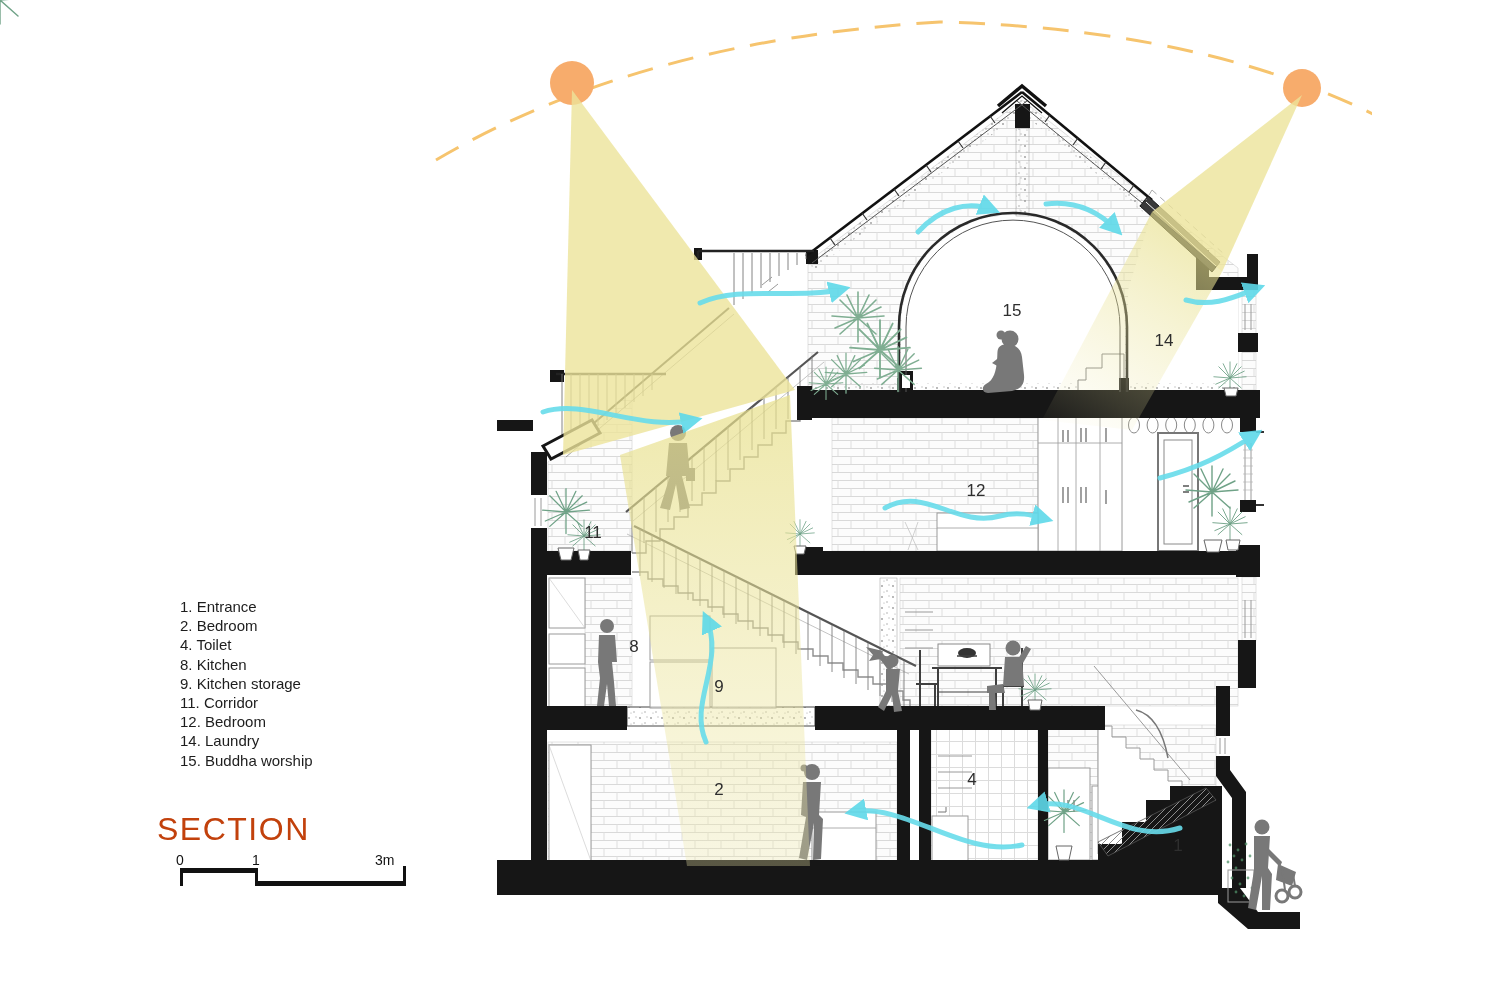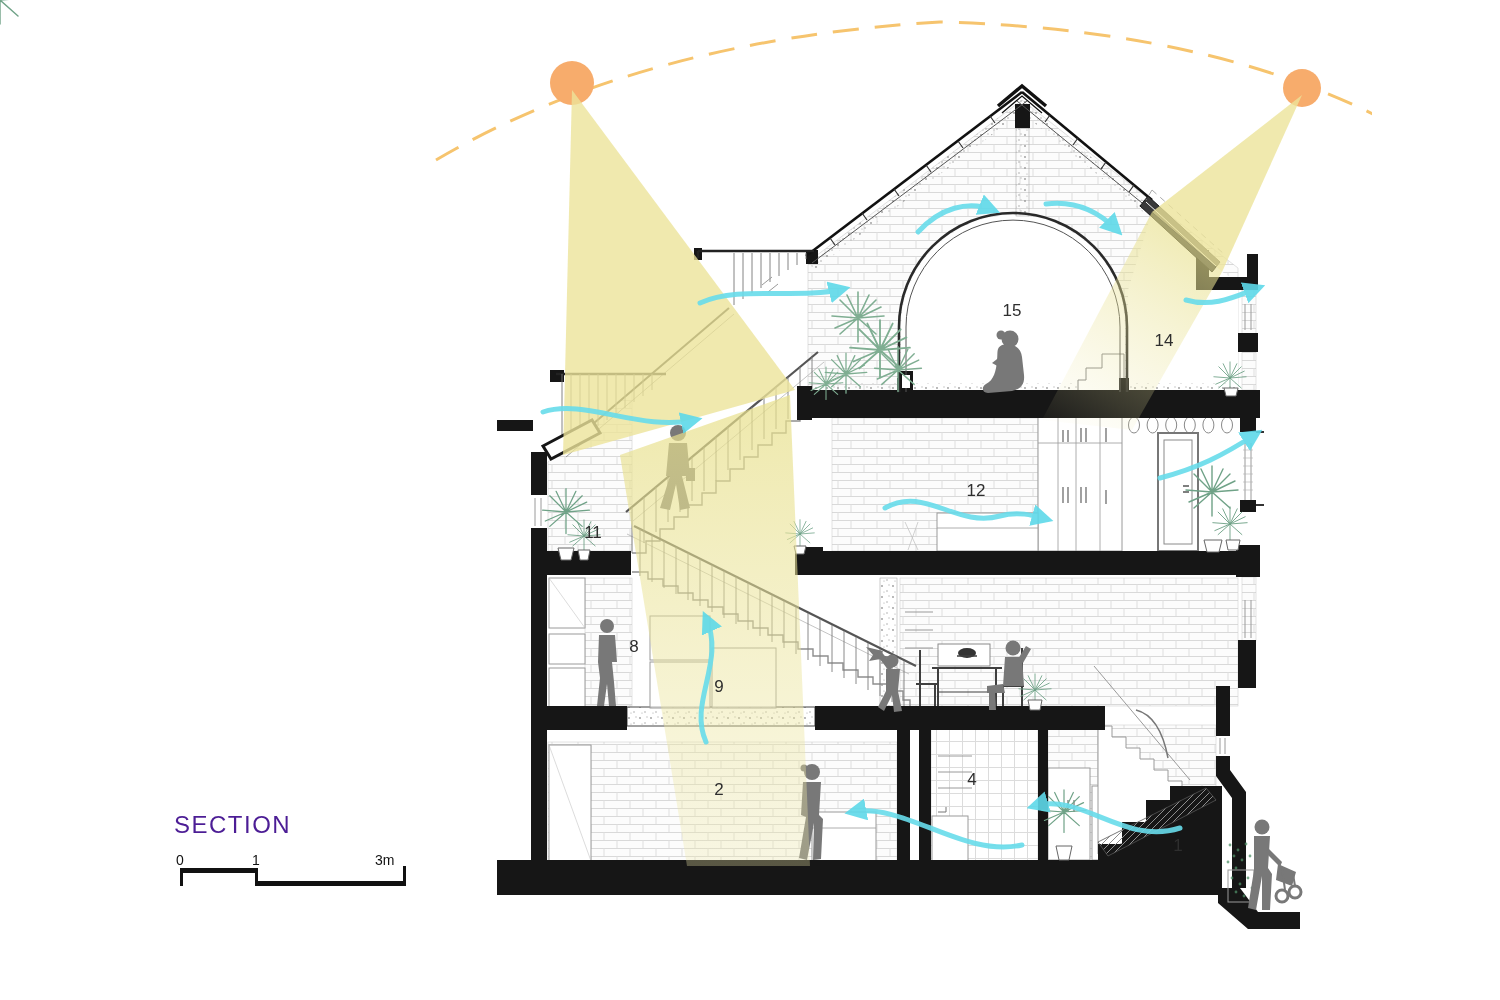--- a/index.html
+++ b/index.html
@@ -1,20 +1,20 @@
 <!DOCTYPE html>
 <html><head>
 <meta charset="utf-8">
 <style>
   html,body{margin:0;padding:0;background:#ffffff;}
   #stage{position:relative;width:1372px;height:1000px;background:#ffffff;overflow:hidden;
          font-family:"Liberation Sans","DejaVu Sans",sans-serif;}
   #drawing{position:absolute;left:0;top:0;}
   #legend{position:absolute;left:180px;top:597px;font-size:15px;color:#1d1d1d;line-height:19.2px;}
-  #section-title{position:absolute;left:174px;top:811px;font-size:24px;letter-spacing:1.5px;color:#4c1d95;}
+  #section-title{position:absolute;left:157px;top:811px;font-size:32px;letter-spacing:1.5px;color:#c2410c;}
   .sc-label{position:absolute;font-size:14px;color:#111;}
   .sc-bar{position:absolute;background:#111;}
   svg text{font-family:"Liberation Sans","DejaVu Sans",sans-serif;}
 </style>
 </head>
 <body>
 
 <div id="stage">
 
 <svg id="drawing" width="1500" height="1000" viewBox="0 0 1500 1000">
@@ -338,20 +338,31 @@
   <text x="976" y="496">12</text>
   <text x="593" y="538">11</text>
   <text x="634" y="652">8</text>
   <text x="719" y="692">9</text>
   <text x="719" y="795">2</text>
   <text x="972" y="785">4</text>
   <text x="1178" y="851">1</text>
 </g>
 </svg>
 
+<div id="legend">
+  <div>1. Entrance</div>
+  <div>2. Bedroom</div>
+  <div>4. Toilet</div>
+  <div>8. Kitchen</div>
+  <div>9. Kitchen storage</div>
+  <div>11. Corridor</div>
+  <div>12. Bedroom</div>
+  <div>14. Laundry</div>
+  <div>15. Buddha worship</div>
+</div>
 
 <div id="section-title">SECTION</div>
 
 <div>
   <span class="sc-label" style="left:176px;top:852px;">0</span>
   <span class="sc-label" style="left:252px;top:852px;">1</span>
   <span class="sc-label" style="left:375px;top:852px;">3m</span>
   <div class="sc-bar" style="left:180px;top:868px;width:3px;height:18px;"></div>
   <div class="sc-bar" style="left:180px;top:868px;width:78px;height:5px;"></div>
   <div class="sc-bar" style="left:255px;top:868px;width:3px;height:18px;"></div>

